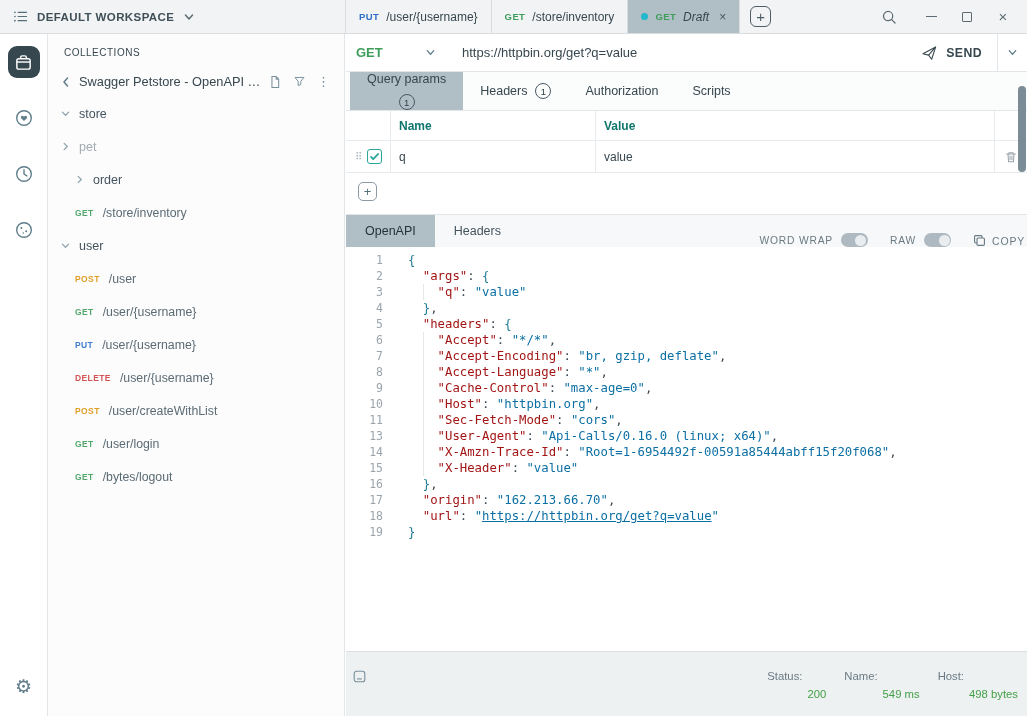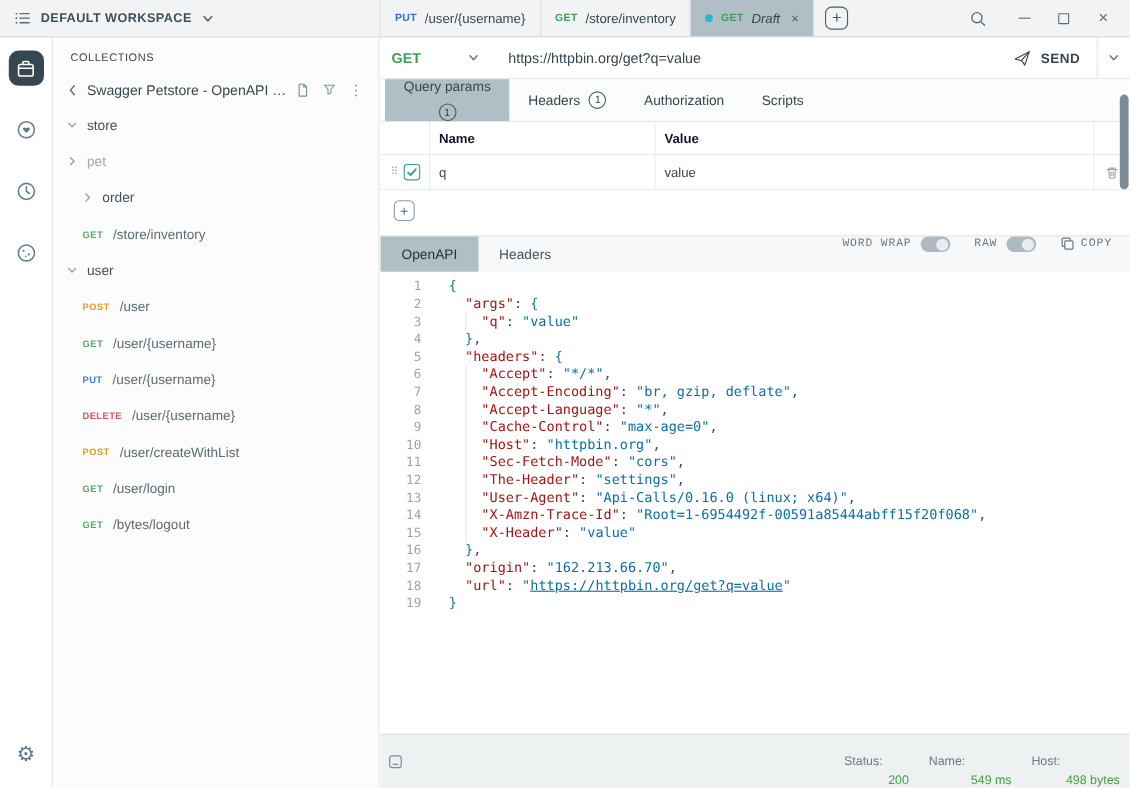--- a/index.html
+++ b/index.html
@@ -69,54 +69,54 @@
   .qtab{display:flex;align-items:center;gap:8px;padding:0 17px;font-size:12.5px;color:#37474f;}
   .qtab:first-child{margin-left:4px;flex-direction:column;}
   .qtab.active{background:#b0bec5;}
   .badge{min-width:16px;height:16px;border:1px solid #4a5a63;border-radius:50%;display:flex;align-items:center;justify-content:center;font-size:9.5px;color:#2f3e46;padding:0 2px;}
 
   .ptable{border-top:1px solid #e2e6e8;}
   .phead,.prow{display:grid;grid-template-columns:45px 205px 1fr 32px;align-items:stretch;}
   .phead{height:30px;border-bottom:1px solid #e8ebed;}
   .prow{height:32px;border-bottom:1px solid #e8ebed;}
   .pcell{display:flex;align-items:center;padding:0 8px;border-right:1px solid #e8ebed;font-size:12px;color:#37474f;min-width:0;overflow:hidden;}
-  .phead .pcell{font-weight:bold;color:#0f172a;text-align:center;}
+  .phead .pcell{font-weight:bold;color:#0f766e;text-align:center;}
   .pcell:last-child{border-right:none;justify-content:center;}
   .c1{gap:5px;padding-left:9px;}
   .drag{color:#aab3b9;font-size:10px;}
   .cb{width:15px;height:15px;border:1.5px solid #2aa79b;border-radius:3px;display:flex;align-items:center;justify-content:center;background:#fff;flex:0 0 15px;}
   .trash{display:flex;color:#9aa5ad;}
 
   .addrow{height:36px;padding:9px 0 0 12px;}
   .addbtn{width:19px;height:19px;border:1.2px solid #8d9aa3;border-radius:5px;display:flex;align-items:center;justify-content:center;color:#546e7a;font-size:13px;line-height:1;}
 
   .resp-strip{flex:0 0 33px;margin-top:5px;border-top:1px solid #e2e6e8;background:#f7f8f9;display:flex;align-items:stretch;}
   .rtabs{display:flex;align-items:stretch;}
   .rtab{display:flex;align-items:center;padding:0 19px;font-size:12.5px;color:#44545e;}
   .rtab.active{background:#b0bec5;color:#263238;}
-  .resp-controls{margin-left:auto;display:flex;align-items:flex-start;gap:22px;padding-right:16px;font-family:Liberation Mono, monospace;}
+  .resp-controls{margin-left:auto;display:flex;align-items:flex-end;gap:22px;padding-right:2px;}
   .ctrl-group{display:flex;align-items:center;gap:8px;}
   .ctrl-label{font-size:10.3px;letter-spacing:.8px;color:#6a7a84;}
   .toggle{width:27px;height:14px;border-radius:7px;background:#aeb9c1;position:relative;}
   .toggle .knob{position:absolute;top:1.5px;right:1.5px;width:11px;height:11px;border-radius:50%;background:#e9edf0;}
   .copy-btn{display:flex;align-items:center;gap:6px;color:#6a7a84;font-size:10.5px;letter-spacing:.8px;}
 
   .resp-body{flex:1;overflow:hidden;padding-top:5px;font-family:"DejaVu Sans Mono","Liberation Mono",monospace;font-size:12.3px;line-height:16px;}
   .cl{display:flex;}
   .ln{flex:0 0 37px;text-align:right;color:#9aa5ad;font-size:11.5px;user-select:none;}
   .lc{padding-left:25px;white-space:pre;color:#37474f;}
   .ind{display:inline-block;width:2ch;height:16px;vertical-align:top;}
   .ind.g{box-shadow:inset 1px 0 0 #e4e7e9;}
   .t-k{color:#a31515;}
   .t-s{color:#0b6fa4;}
   .t-l{color:#0b6fa4;text-decoration:underline;}
   .t-b{color:#1d7a94;}
   .t-p{color:#3b4a52;}
 
-  .status-bar{flex:0 0 22px;background:#eef1f2;border-top:1px solid #dcdfe1;display:flex;align-items:center;padding:0 9px 0 7px;}
+  .status-bar{flex:0 0 22px;background:#eef1f2;border-top:1px solid #dcdfe1;display:flex;align-items:center;padding:0 9px 16px 7px;}
   .sbicon{display:flex;color:#78909c;}
   .sb-meta{margin-left:auto;display:flex;align-items:center;gap:5px;font-size:11.3px;color:#6a7a84;}
   .sb-val{color:#43a047;margin-top:36px;}
   .sb-sep{width:8px;}
 
   .vscroll{position:absolute;right:1px;top:52px;width:8px;height:86px;background:#7c8c96;border-radius:4px;z-index:3;}
 </style>
 </head>
 <body>
 
@@ -461,24 +461,20 @@
         </div>
         <div class="cl">
           <span class="ln">10</span>
           <span class="lc"><span class="ind"></span><span class="ind g"></span><span class="t-k">"Host"</span><span class="t-p">: </span><span class="t-s">"httpbin.org"</span><span class="t-p">,</span></span>
         </div>
         <div class="cl">
           <span class="ln">11</span>
           <span class="lc"><span class="ind"></span><span class="ind g"></span><span class="t-k">"Sec-Fetch-Mode"</span><span class="t-p">: </span><span class="t-s">"cors"</span><span class="t-p">,</span></span>
         </div>
         <div class="cl">
-          <span class="ln">12</span>
-          <span class="lc"><span class="ind"></span><span class="ind g"></span><span class="t-k">"The-Header"</span><span class="t-p">: </span><span class="t-s">"settings"</span><span class="t-p">,</span></span>
-        </div>
-        <div class="cl">
           <span class="ln">13</span>
           <span class="lc"><span class="ind"></span><span class="ind g"></span><span class="t-k">"User-Agent"</span><span class="t-p">: </span><span class="t-s">"Api-Calls/0.16.0 (linux; x64)"</span><span class="t-p">,</span></span>
         </div>
         <div class="cl">
           <span class="ln">14</span>
           <span class="lc"><span class="ind"></span><span class="ind g"></span><span class="t-k">"X-Amzn-Trace-Id"</span><span class="t-p">: </span><span class="t-s">"Root=1-6954492f-00591a85444abff15f20f068"</span><span class="t-p">,</span></span>
         </div>
         <div class="cl">
           <span class="ln">15</span>
           <span class="lc"><span class="ind"></span><span class="ind g"></span><span class="t-k">"X-Header"</span><span class="t-p">: </span><span class="t-s">"value"</span></span>

